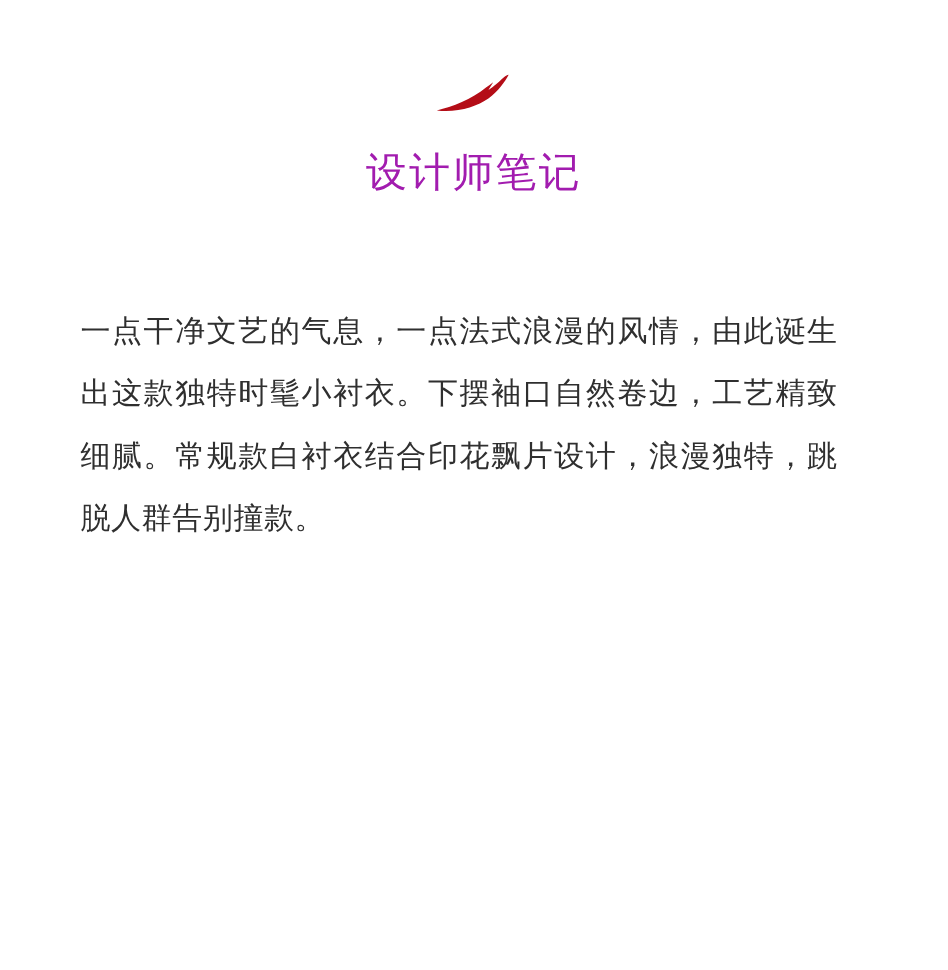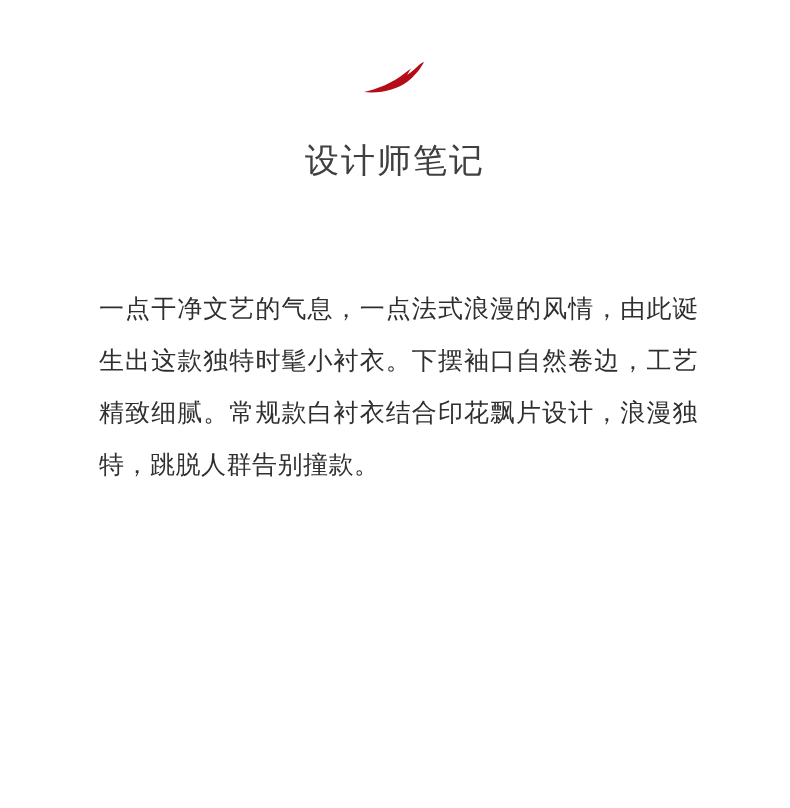--- a/index.html
+++ b/index.html
@@ -23,32 +23,32 @@
   .ornament-wrap {
     width: 100%;
     display: flex;
     justify-content: center;
     padding-top: 62px;
   }
   .ornament {
     display: block;
   }
   .title {
-    margin: 16px;
+    margin: 0;
     padding-top: 26px;
     text-align: center;
     font-size: 34px;
     font-weight: 400;
     letter-spacing: 2px;
-    color: #404040;
+    color: #a21caf;
     line-height: 1.3;
   }
   .body-copy {
     margin: 0;
-    padding: 84px 92px 0 99px;
+    padding: 84px 92px 0 67px;
     box-sizing: border-box;
   }
   .para {
     margin: 0;
     font-size: 25px;
     line-height: 52px;
     color: #2f2f2f;
     text-align: justify;
     letter-spacing: 0.5px;
     text-indent: 0;

